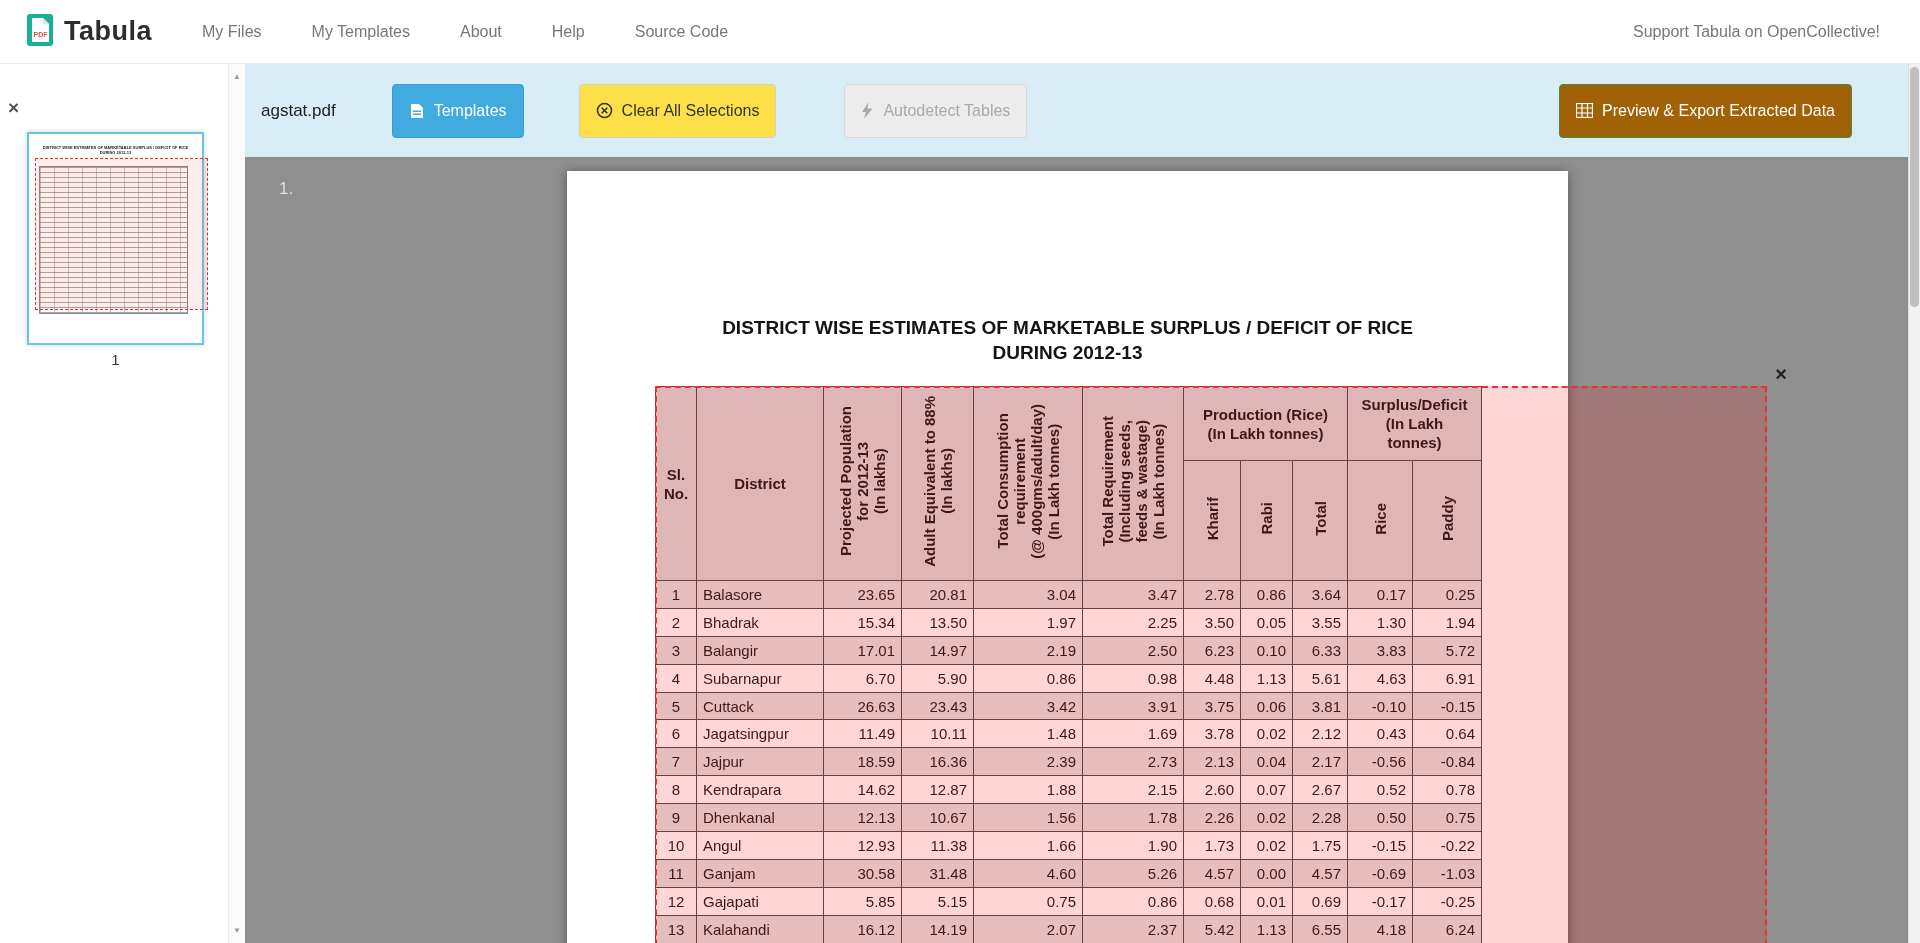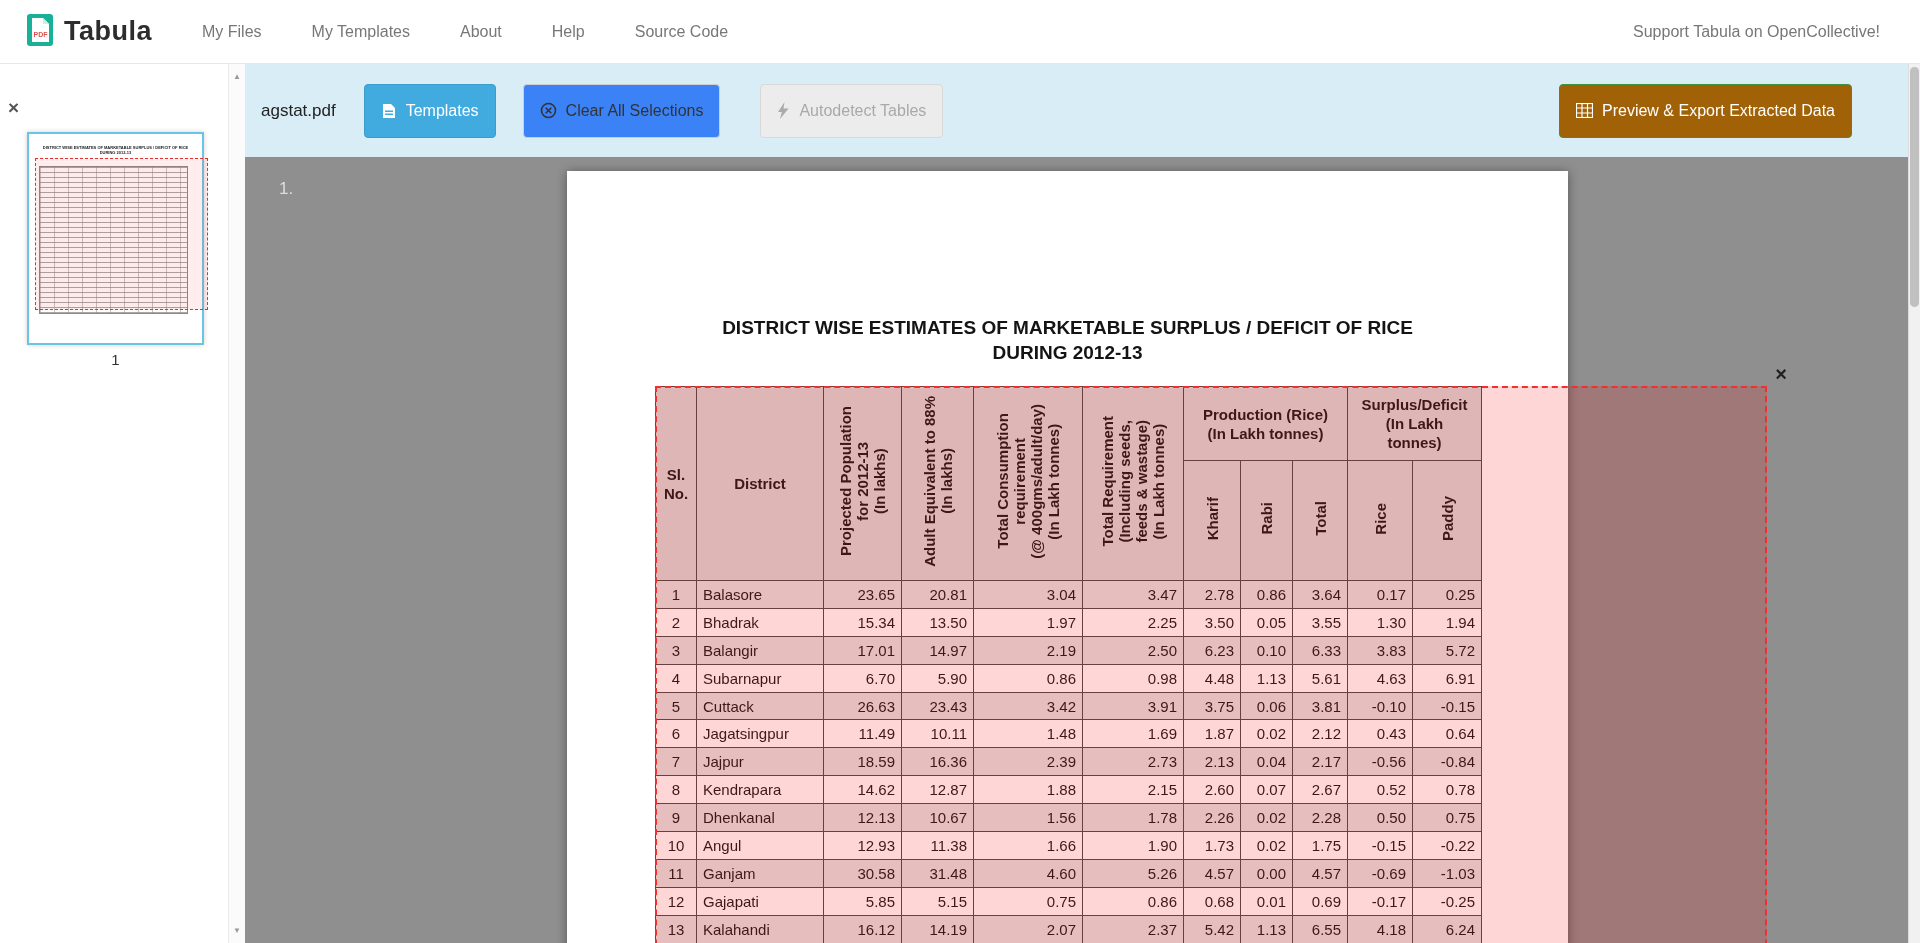--- a/index.html
+++ b/index.html
@@ -18,31 +18,31 @@
   }
   .brand { display: flex; align-items: center; gap: 10px; cursor: pointer; }
   .brand-text { font-size: 27px; font-weight: bold; color: #2d2d2d; letter-spacing: .5px; }
   .nav-links { display: flex; gap: 50px; margin-left: 50px; }
   .nav-link { color: #777; font-size: 16px; cursor: pointer; }
   .support-link { margin-left: auto; color: #777; font-size: 16px; padding-right: 14px; cursor: pointer; }
 
   
   .toolbar {
     position: absolute; left: 245px; top: 64px; right: 0; height: 93px;
-    background: #d9edf7; display: flex; align-items: center; z-index: 10;
+    background: #d9edf7; display: flex; align-items: center; z-index: 10; gap: 28px;
   }
   .filename { margin-left: 16px; font-size: 17px; color: #222; }
   .btn {
     height: 54px; border-radius: 4px; border: 1px solid transparent;
     display: inline-flex; align-items: center; gap: 9px; padding: 0 16px;
     font-family: "Liberation Sans", sans-serif; font-size: 16px; cursor: pointer;
   }
   .btn .icon { display: inline-flex; align-items: center; }
   .btn-templates { margin-left: 28px; background: #41aade; border-color: #399cc9; color: #fff; }
-  .btn-clear { margin-left: 27px; background: #3b82f6; border-color: #cfcfcf; color: #333; }
+  .btn-clear { margin-left: 27px; background: #fde047; border-color: #cfcfcf; color: #333; }
   .btn-autodetect { margin-left: 40px; background: #ececec; border-color: #d8d8d8; color: #a9a9a9; cursor: default; }
   .btn-export { margin-left: auto; margin-right: 68px; background: #a16207; border-color: #3e8f3e; color: #fff; }
 
   
   .sidebar { position: absolute; left: 0; top: 64px; width: 245px; bottom: 0; background: #fff; z-index: 20; }
   .remove-page {
     position: absolute; left: 8px; top: 34px; font-size: 19px; font-weight: bold;
     color: #555; cursor: pointer; line-height: 19px;
   }
   .thumb {
@@ -324,21 +324,21 @@
             <td class="c-right">-0.10</td>
             <td class="c-right">-0.15</td>
           </tr>
           <tr>
             <td class="c-center">6</td>
             <td class="c-left">Jagatsingpur</td>
             <td class="c-right">11.49</td>
             <td class="c-right">10.11</td>
             <td class="c-right">1.48</td>
             <td class="c-right">1.69</td>
-            <td class="c-right">1.87</td>
+            <td class="c-right">3.78</td>
             <td class="c-right">0.02</td>
             <td class="c-right">2.12</td>
             <td class="c-right">0.43</td>
             <td class="c-right">0.64</td>
           </tr>
           <tr>
             <td class="c-center">7</td>
             <td class="c-left">Jajpur</td>
             <td class="c-right">18.59</td>
             <td class="c-right">16.36</td>

